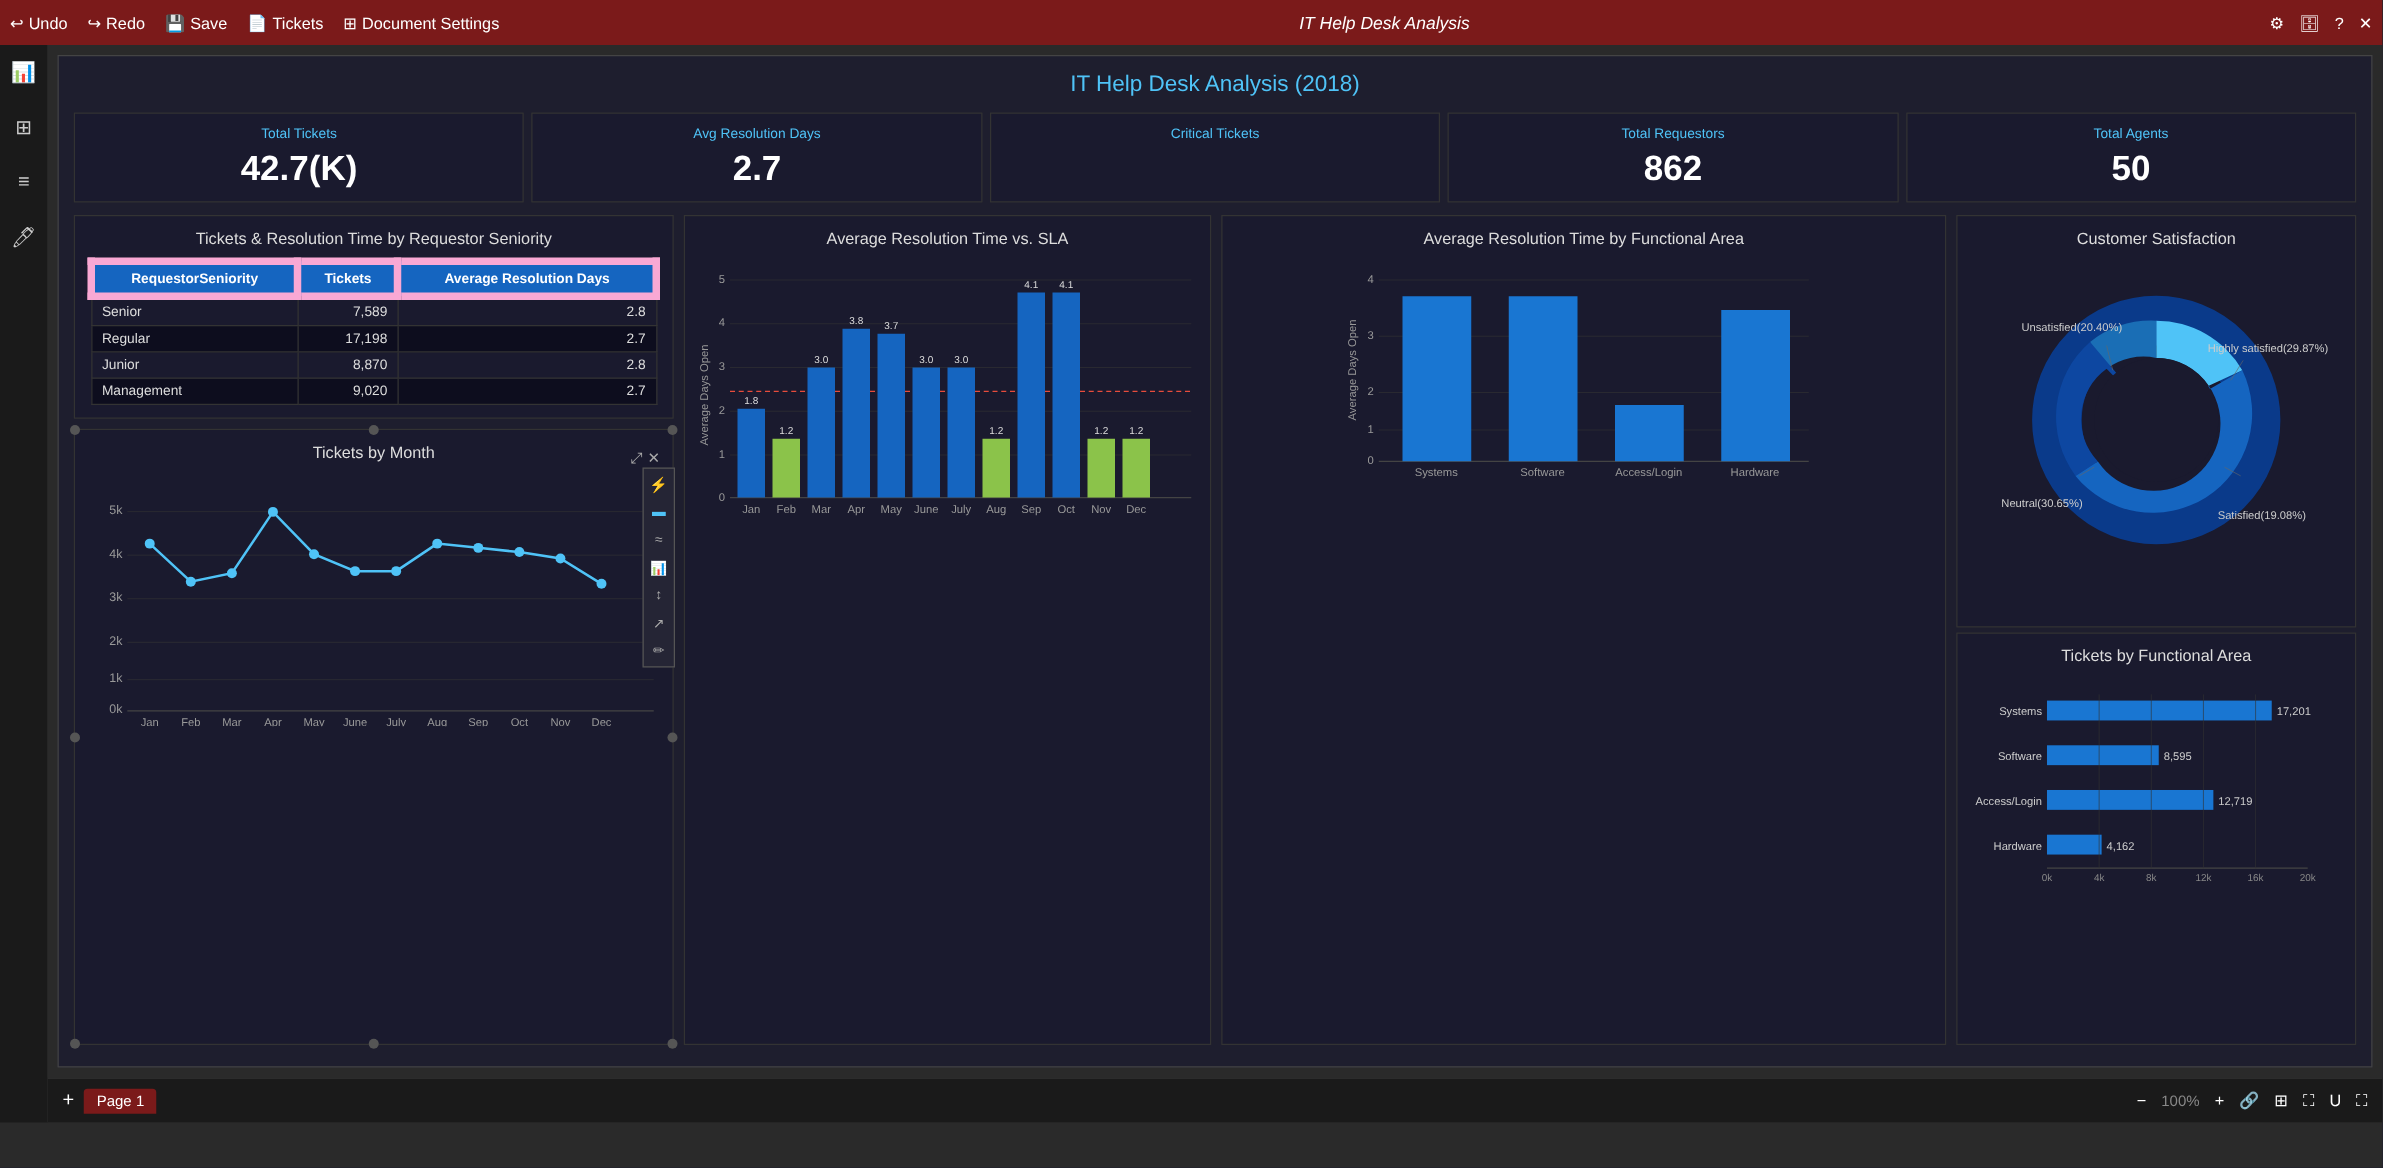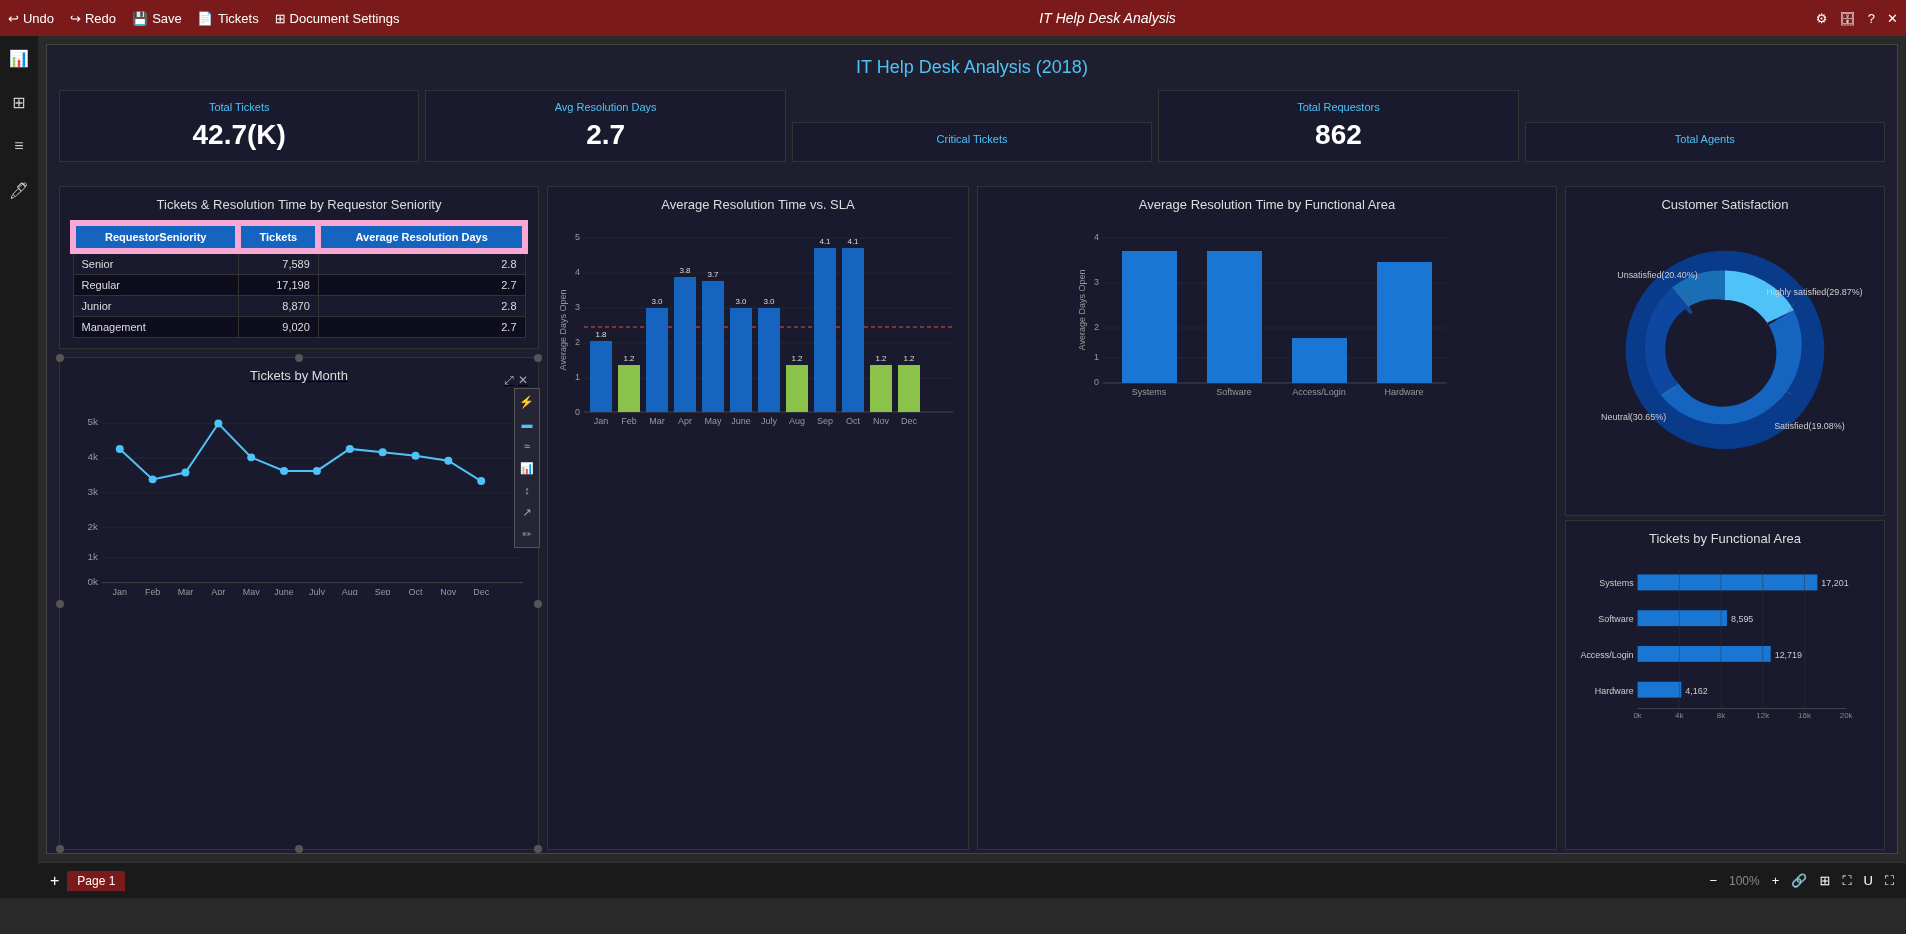--- a/index.html
+++ b/index.html
@@ -78,22 +78,21 @@
       text-align: center;
       color: #4fc3f7;
       font-size: 18px;
       margin-bottom: 12px;
     }
 
     
     .kpi-row {
       display: flex;
       gap: 6px;
-      margin-bottom: 24px;
-      align-items: flex-end;
+      margin-bottom: 10px;
     }
     .kpi-card {
       flex: 1;
       background: #1a1a2e;
       border: 1px solid #333;
       padding: 10px 12px;
       text-align: center;
     }
     .kpi-label {
       color: #4fc3f7;
@@ -262,20 +261,21 @@
       </div>
       <div class="kpi-card">
         <div class="kpi-label">Critical Tickets</div>
       </div>
       <div class="kpi-card">
         <div class="kpi-label">Total Requestors</div>
         <div class="kpi-value">862</div>
       </div>
       <div class="kpi-card">
         <div class="kpi-label">Total Agents</div>
+        <div class="kpi-value">50</div>
       </div>
     </div>
 
     <div style="display:grid; grid-template-columns:480px 1fr 320px; gap:8px; height:calc(100% - 120px);">
 
       <div style="display:flex; flex-direction:column; gap:8px;">
 
         <div class="panel">
           <div class="panel-title">Tickets &amp; Resolution Time by Requestor Seniority</div>
           <table class="data-table">
@@ -304,21 +304,21 @@
                 </tr>
                 <tr>
                   <td>Management</td>
                   <td>9,020</td>
                   <td>2.7</td>
                 </tr>
               </tbody>
           </table>
         </div>
 
-        <div class="panel" style="flex:1; position:relative;text-decoration:underline;">
+        <div class="panel" style="flex:1; position:relative;">
           
           <div class="resize-handle" style="top:-4px;left:50%;transform:translateX(-50%)"></div>
           <div class="resize-handle" style="bottom:-4px;left:50%;transform:translateX(-50%)"></div>
           <div class="resize-handle" style="left:-4px;top:50%;transform:translateY(-50%)"></div>
           <div class="resize-handle" style="right:-4px;top:50%;transform:translateY(-50%)"></div>
           <div class="resize-handle" style="top:-4px;left:-4px"></div>
           <div class="resize-handle" style="top:-4px;right:-4px"></div>
           <div class="resize-handle" style="bottom:-4px;left:-4px"></div>
           <div class="resize-handle" style="bottom:-4px;right:-4px"></div>
           

